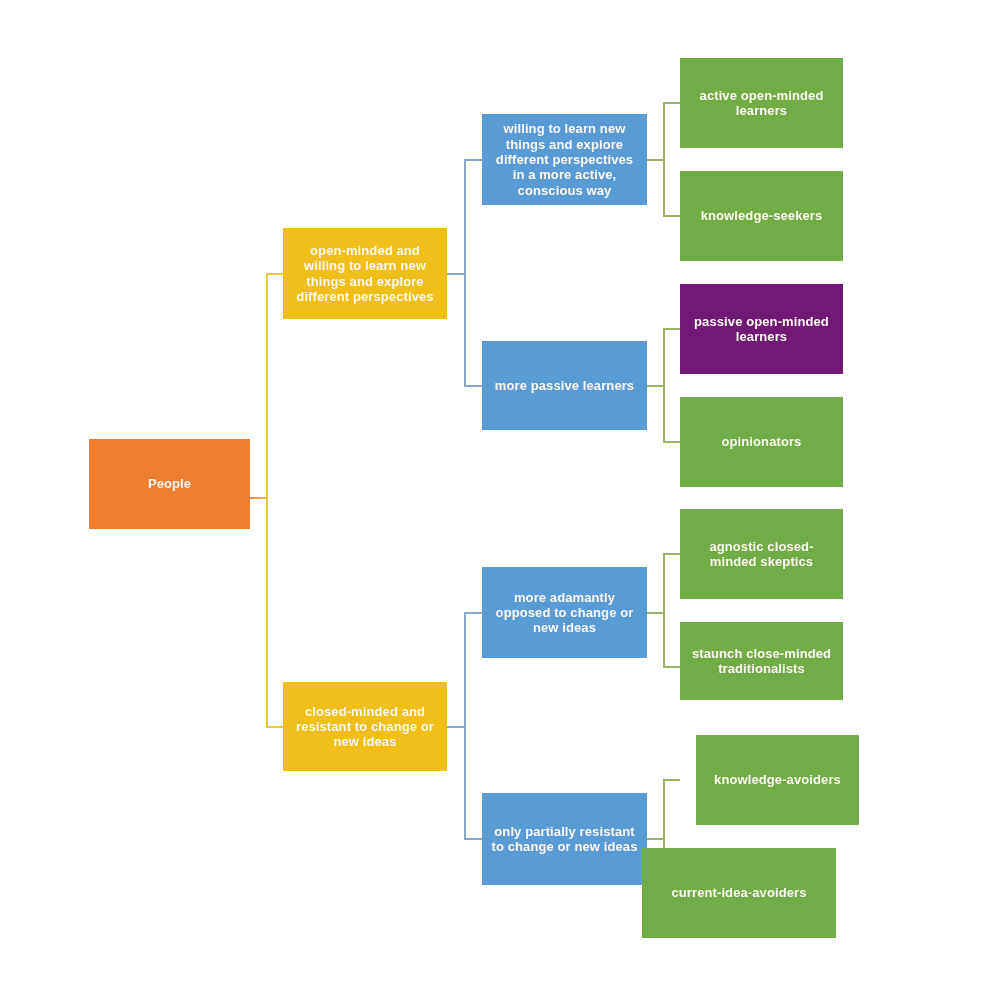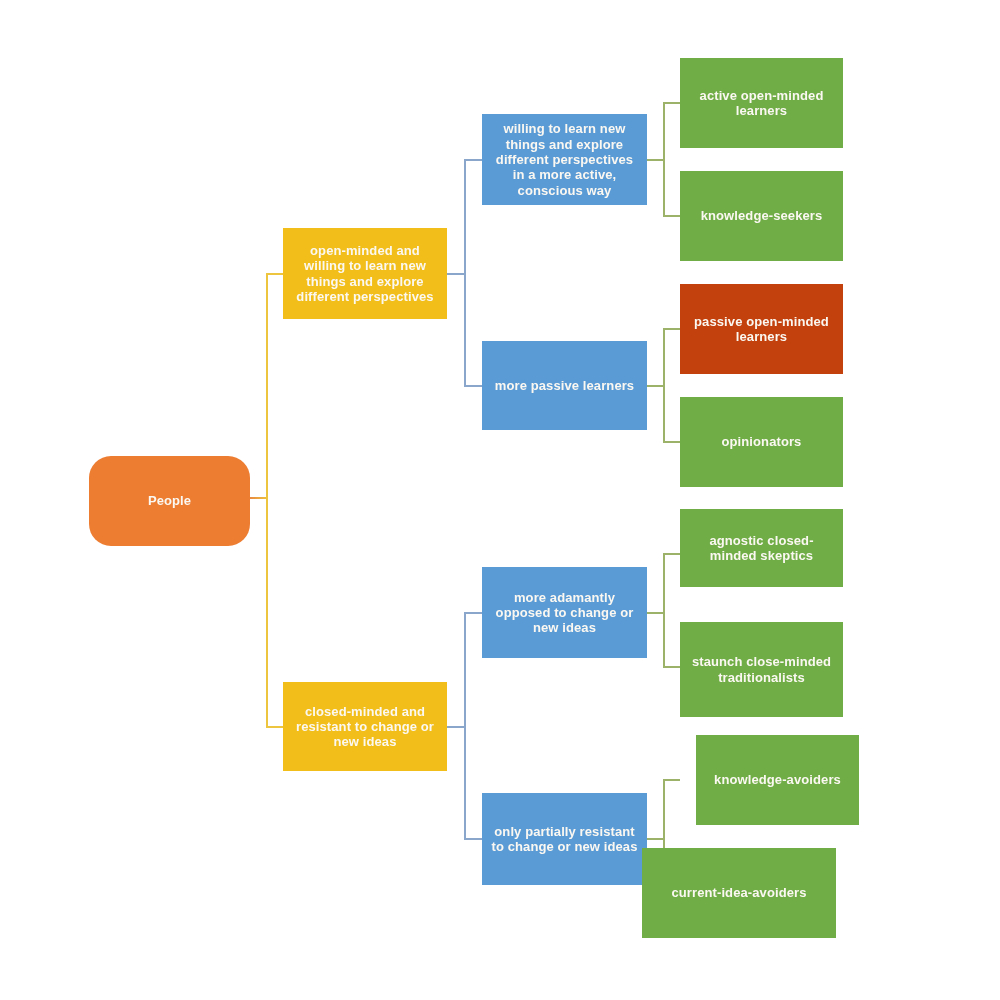--- a/index.html
+++ b/index.html
@@ -63,54 +63,54 @@
     <div class="connector" style="left: 465px; top: 612px; width: 17px; height: 2px; background: rgb(138, 167, 203);"></div>
     <div class="connector" style="left: 465px; top: 838px; width: 17px; height: 2px; background: rgb(138, 167, 203);"></div>
     <div class="connector" style="left: 647px; top: 612px; width: 18px; height: 2px; background: rgb(157, 178, 105);"></div>
     <div class="connector" style="left: 663px; top: 553px; width: 2px; height: 115px; background: rgb(157, 178, 105);"></div>
     <div class="connector" style="left: 664px; top: 553px; width: 16px; height: 2px; background: rgb(157, 178, 105);"></div>
     <div class="connector" style="left: 664px; top: 666px; width: 16px; height: 2px; background: rgb(157, 178, 105);"></div>
     <div class="connector" style="left: 647px; top: 838px; width: 18px; height: 2px; background: rgb(157, 178, 105);"></div>
     <div class="connector" style="left: 663px; top: 779px; width: 2px; height: 115px; background: rgb(157, 178, 105);"></div>
     <div class="connector" style="left: 664px; top: 779px; width: 16px; height: 2px; background: rgb(157, 178, 105);"></div>
     <div class="connector" style="left: 664px; top: 892px; width: 16px; height: 2px; background: rgb(157, 178, 105);"></div>
-    <div class="node" style="left: 89px; top: 456px; width: 161px; height: 90px; background: rgb(237, 125, 49); border-radius: 22px;">
+    <div class="node" style="left: 89px; top: 439px; width: 161px; height: 90px; background: rgb(237, 125, 49);">
       <span class="node-label">People</span>
     </div>
     <div class="node" style="left: 283px; top: 228px; width: 164px; height: 91px; background: rgb(242, 190, 25);">
       <span class="node-label">open-minded and willing to learn new things and explore different perspectives</span>
     </div>
     <div class="node" style="left: 482px; top: 114px; width: 165px; height: 91px; background: rgb(91, 155, 213);">
       <span class="node-label">willing to learn new things and explore different perspectives in a more active, conscious way</span>
     </div>
     <div class="node" style="left: 680px; top: 58px; width: 163px; height: 90px; background: rgb(112, 173, 71);">
       <span class="node-label">active open-minded learners</span>
     </div>
     <div class="node" style="left: 680px; top: 171px; width: 163px; height: 90px; background: rgb(112, 173, 71);">
       <span class="node-label">knowledge-seekers</span>
     </div>
     <div class="node" style="left: 482px; top: 341px; width: 165px; height: 89px; background: rgb(91, 155, 213);">
       <span class="node-label">more passive learners</span>
     </div>
-    <div class="node" style="left: 680px; top: 284px; width: 163px; height: 90px; background: #c2410c;">
+    <div class="node" style="left: 680px; top: 284px; width: 163px; height: 90px; background: #701a75;">
       <span class="node-label">passive open-minded learners</span>
     </div>
     <div class="node" style="left: 680px; top: 397px; width: 163px; height: 90px; background: rgb(112, 173, 71);">
       <span class="node-label">opinionators</span>
     </div>
     <div class="node" style="left: 283px; top: 682px; width: 164px; height: 89px; background: rgb(242, 190, 25);">
       <span class="node-label">closed-minded and resistant to change or new ideas</span>
     </div>
     <div class="node" style="left: 482px; top: 567px; width: 165px; height: 91px; background: rgb(91, 155, 213); justify-content: center;">
       <span class="node-label">more adamantly opposed to change or new ideas</span>
     </div>
-    <div class="node" style="left: 680px; top: 509px; width: 163px; height: 78px; background: rgb(112, 173, 71);">
+    <div class="node" style="left: 680px; top: 509px; width: 163px; height: 90px; background: rgb(112, 173, 71);">
       <span class="node-label">agnostic closed-minded skeptics</span>
     </div>
-    <div class="node" style="left: 680px; top: 622px; width: 163px; height: 95px; background: rgb(112, 173, 71);">
+    <div class="node" style="left: 680px; top: 622px; width: 163px; height: 78px; background: rgb(112, 173, 71);">
       <span class="node-label">staunch close-minded traditionalists</span>
     </div>
     <div class="node" style="left: 482px; top: 793px; width: 165px; height: 92px; background: rgb(91, 155, 213);">
       <span class="node-label">only partially resistant to change or new ideas</span>
     </div>
     <div class="node" style="left: 680px; top: 735px; width: 163px; height: 90px; background: rgb(112, 173, 71); margin-left: 16px;">
       <span class="node-label">knowledge-avoiders</span>
     </div>
     <div class="node" style="left: 642px; top: 848px; width: 194px; height: 90px; background: rgb(112, 173, 71);">
       <span class="node-label">current-idea-avoiders</span>

